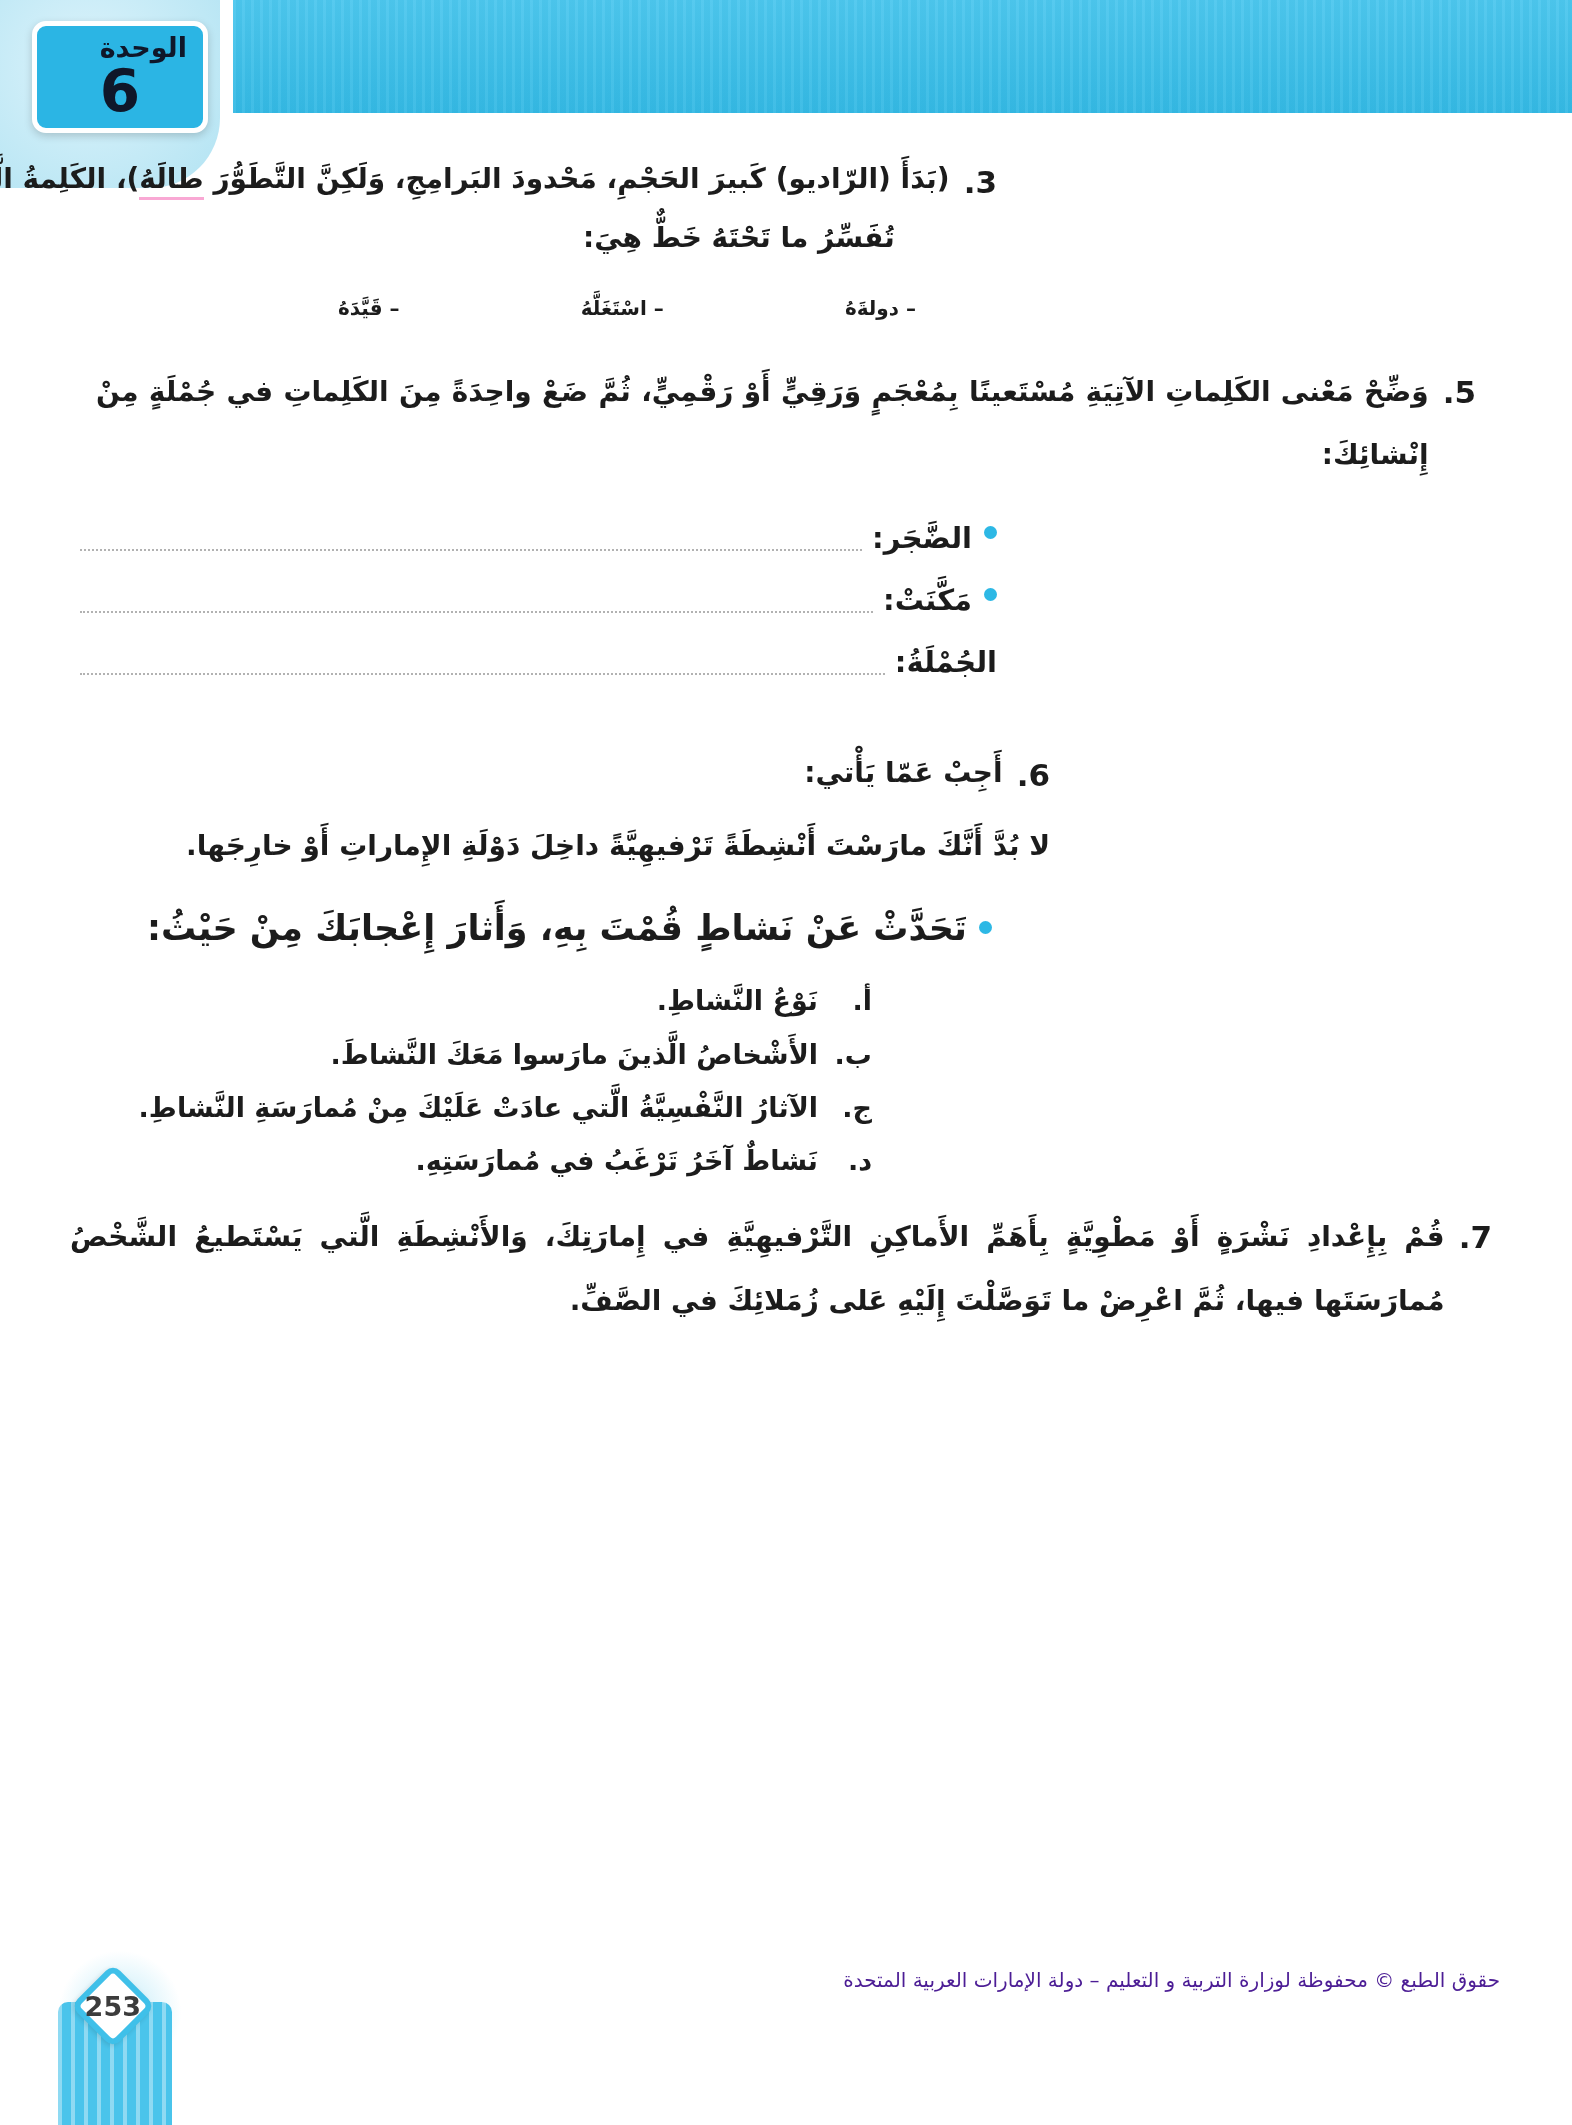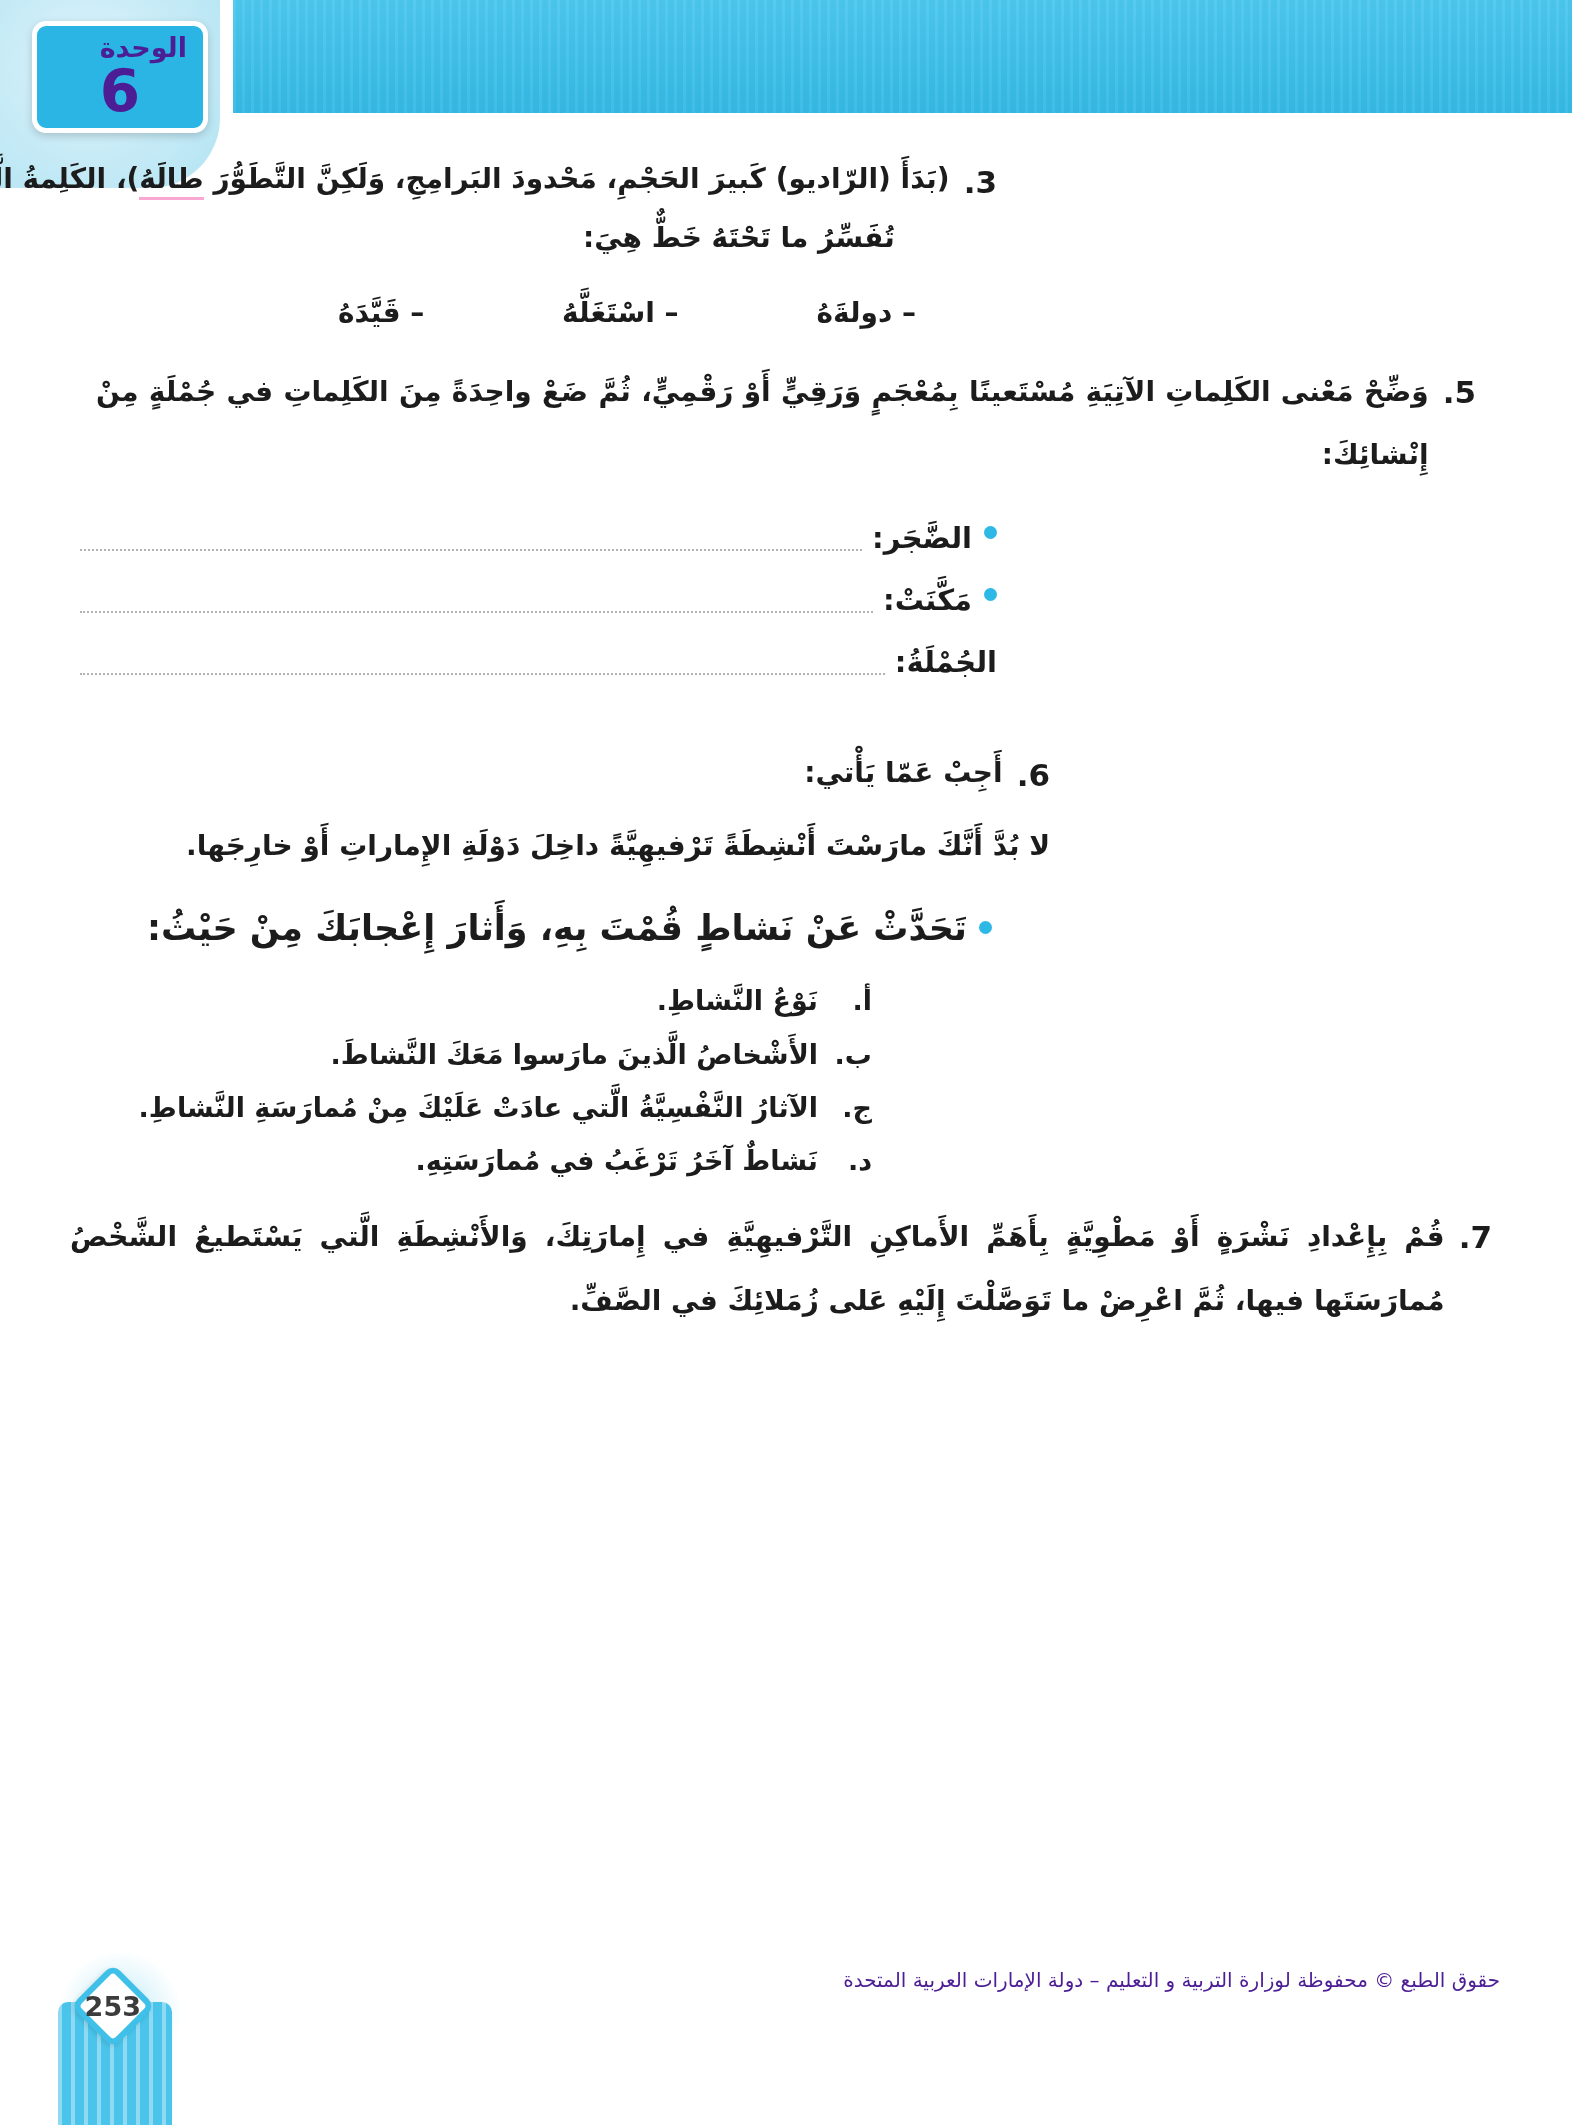--- a/index.html
+++ b/index.html
@@ -30,42 +30,42 @@
     content: ""; position: absolute; inset: 0;
     background: repeating-linear-gradient(90deg, rgba(255,255,255,0.06) 0 3px, rgba(0,0,0,0.015) 3px 9px);
   }
   .unit-tab {
     position: absolute; top: 21px; left: 32px;
     width: 176px; height: 112px;
     background: #2bb5e4;
     border: 5px solid #ffffff;
     border-radius: 14px;
     box-shadow: 0 3px 8px rgba(0,0,0,0.18);
-    color: #4c1d95;
+    color: #0f172a;
   }
   .unit-label { font-size: 27px; font-weight: bold; text-align: right; padding: 6px 16px 0 0; line-height: 1.2; }
   .unit-number { font-size: 58px; font-weight: bold; text-align: center; line-height: 1; margin-top: -2px; }
 
   
   .q { position: absolute; }
   .qrow { display: flex; align-items: flex-start; }
   .qnum { flex: none; font-weight: bold; font-size: 31px; line-height: 2.1; margin-left: 14px; }
   .qtext { flex: 1; min-width: 0; }
   .qline { font-size: 28px; font-weight: bold; line-height: 2.1; white-space: nowrap; text-align: right; }
   .qpara { font-size: 28px; font-weight: bold; line-height: 2.3; text-align: justify; }
   .underlined { border-bottom: 3px solid #f9a8d4; padding-bottom: 2px; }
 
   
   #q3 { top: 150px; right: 575px; width: 860px; }
   #q3 .indent { padding-right: 55px; }
   .options {
     position: absolute; top: 296px; left: 338px; width: 578px;
     display: flex; justify-content: space-between; direction: rtl;
   }
-  .option { font-size: 28px; font-weight: bold; white-space: nowrap; text-align: center; }
+  .option { font-size: 20px; font-weight: bold; white-space: nowrap; text-align: center; }
 
   
   #q5 { top: 360px; right: 96px; width: 1388px; }
   #q5 .qpara { line-height: 2.25; margin-left: 8px; }
 
   
   .items { position: absolute; top: 498px; right: 575px; left: 80px; }
   .item-row { display: flex; align-items: flex-end; height: 62px; }
   .bullet {
     flex: none; width: 13px; height: 13px; border-radius: 50%;

